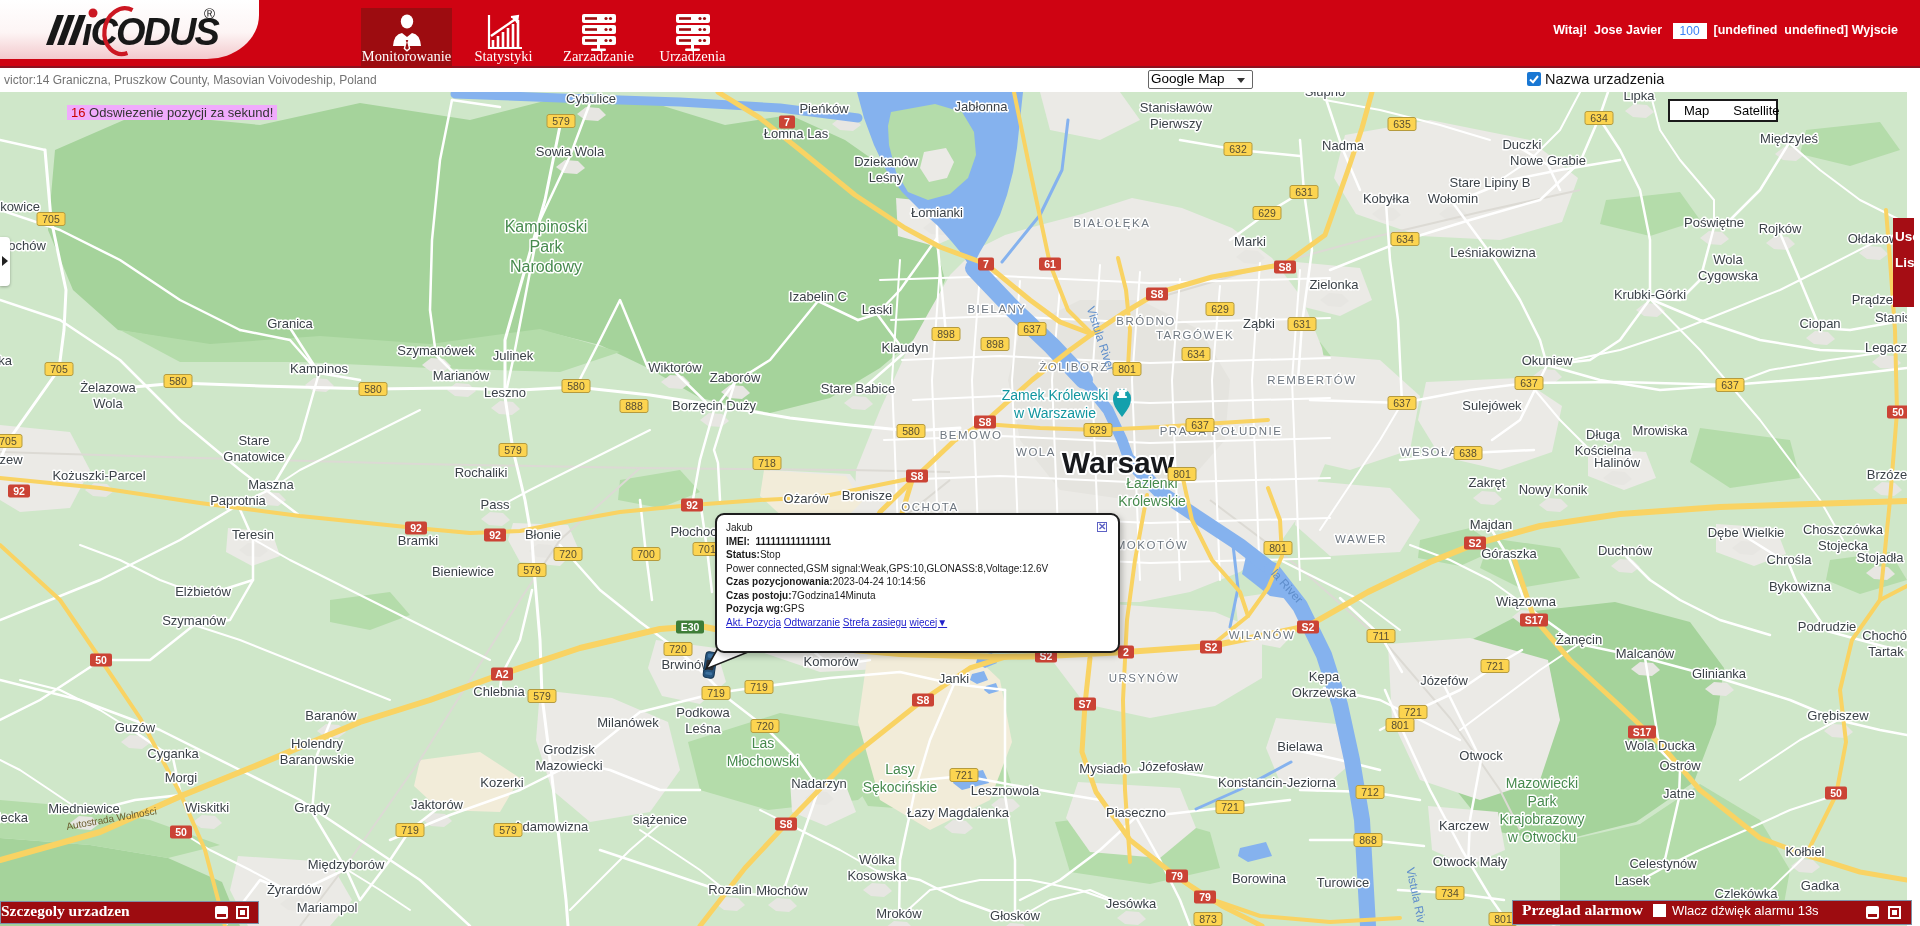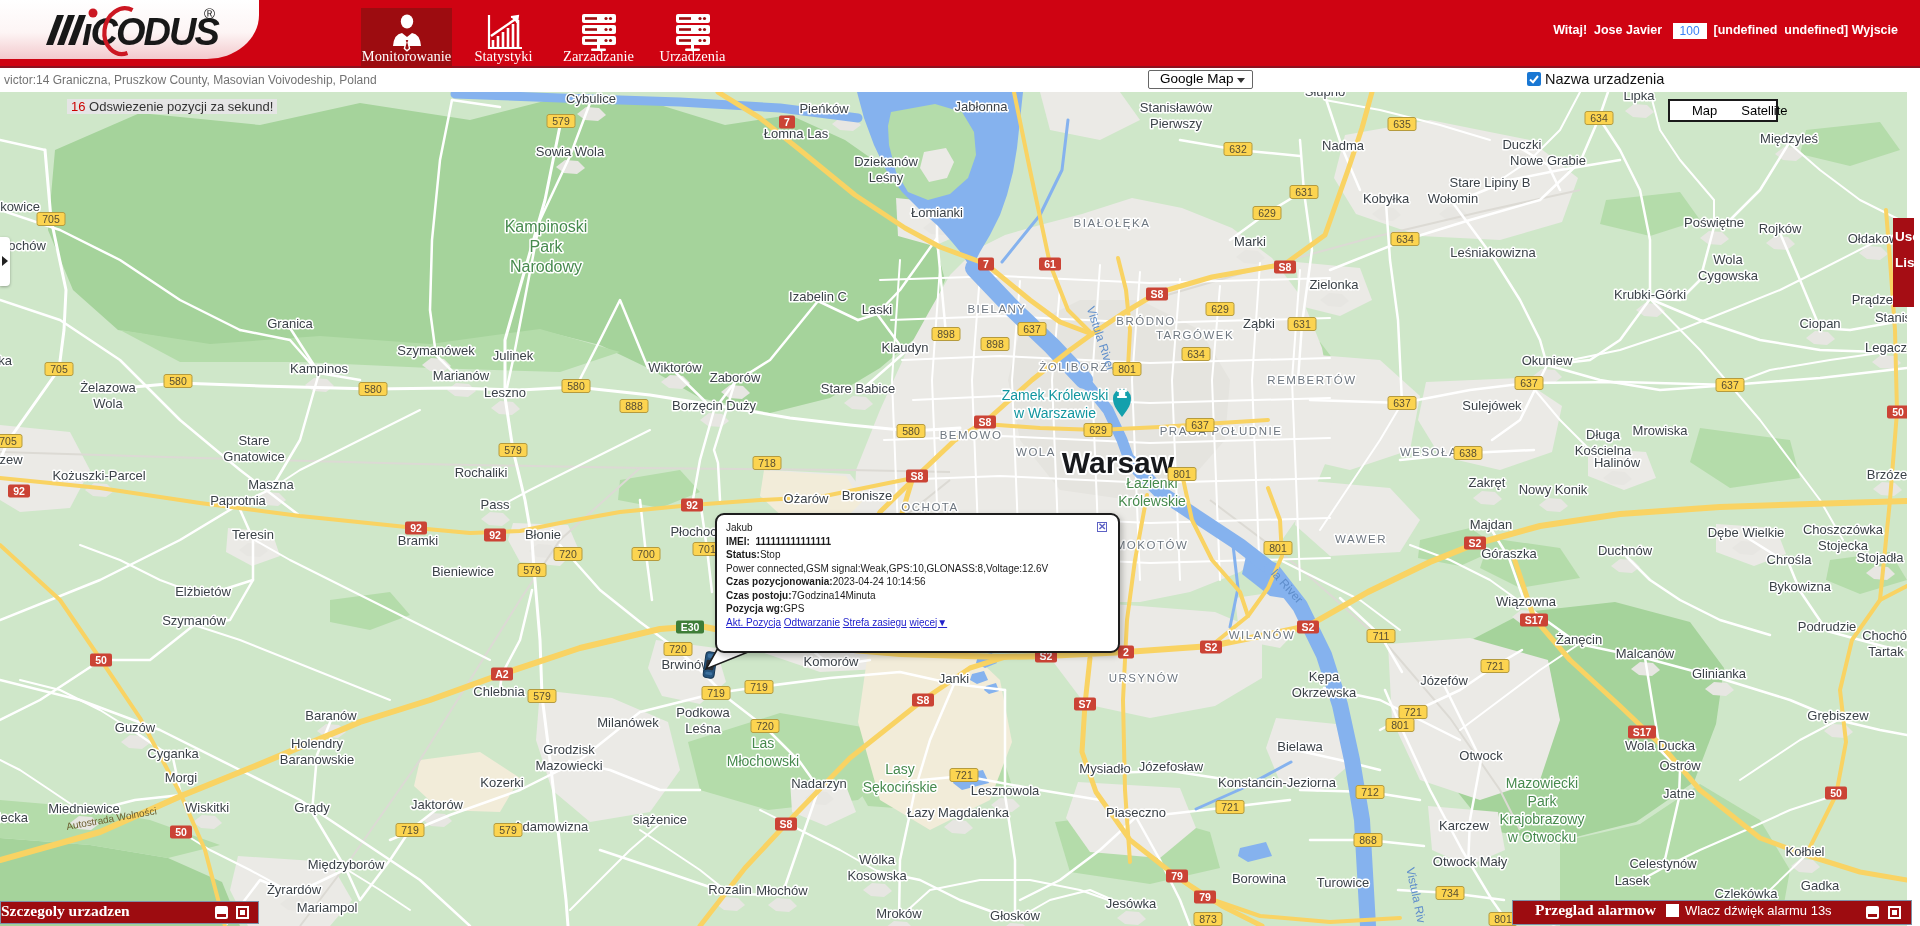--- a/index.html
+++ b/index.html
@@ -5,26 +5,26 @@
 #hdr{position:absolute;left:0;top:0;width:1920px;height:68px;background:#cf0312;border-bottom:2px solid #8e1220}
 #logo{position:absolute;left:0;top:0;width:259px;height:59px;background:linear-gradient(180deg,#ffffff 0%,#fdf5f5 55%,#f3c9cd 100%);border-bottom-right-radius:52px 44px}
 .nav{position:absolute;top:8px;height:60px;width:91px;text-align:center;color:#fff}
 .nav.act{background:#9d0c10}
 .nav .lbl{position:absolute;bottom:3px;width:100%;font-family:"Liberation Serif",serif;font-weight:normal;font-size:14.5px}
 .nav svg{margin-top:4px}
 #hright{position:absolute;right:22px;top:23px;color:#fff;font-size:12.5px;font-weight:bold;white-space:nowrap}
 #hright input{width:34px;height:16px;border:none;font-size:12px;color:#3b82f6;text-align:center;vertical-align:middle}
 #bar2{position:absolute;left:0;top:68px;width:1920px;height:24px;background:#fff}
 #addr{position:absolute;left:4px;top:5px;font-size:12px;color:#737373}
-#gsel{position:absolute;left:1148px;top:2px;width:105px;height:19px;border:1px solid #666;border-radius:2px;font-size:13.5px;color:#000;padding-left:11px;background:#fff}
+#gsel{position:absolute;left:1148px;top:2px;width:105px;height:19px;border:1px solid #666;border-radius:2px;font-size:13.5px;color:#000;padding-left:2px;background:#fff}
 #gsel:after{content:"";position:absolute;right:7px;top:7px;border:4px solid transparent;border-top:5px solid #333}
 #nzw{position:absolute;left:1527px;top:3px;font-size:14.5px;color:#111}
 #map{position:absolute;left:0;top:92px;width:1907px;height:834px;overflow:hidden}
 #rstrip{position:absolute;left:1907px;top:92px;width:13px;height:834px;background:#fff}
-#refresh{position:absolute;left:67px;top:99px;background:#e5e5e5;font-size:13px;color:#333;padding:0 4px;height:15px;line-height:15px}
+#refresh{position:absolute;left:67px;top:105px;background:#f0abfc;font-size:13px;color:#333;padding:0 4px;height:15px;line-height:15px}
 #refresh b{color:#c00;font-weight:normal}
 #mapsat{position:absolute;left:1668px;top:99px;width:110px;height:23px;background:#fff;border:2px solid #1a1a1a;font-size:13px;color:#000;text-align:center;line-height:19px}
 #larrow{position:absolute;left:0;top:237px;width:10px;height:49px;background:#fff;border-radius:0 4px 4px 0;box-shadow:0 1px 3px rgba(0,0,0,.3)}
 #larrow:after{content:"";position:absolute;left:2px;top:19px;border:5px solid transparent;border-left:6px solid #222}
 #ulist{position:absolute;left:1893px;top:218px;width:21px;height:89px;background:#a50d14;color:#fff;font-weight:bold;font-size:13.5px;overflow:hidden;line-height:26px;padding:6px 0 0 2px}
 #popup{position:absolute;left:715px;top:513px;width:405px;height:140px;background:#fff;border:2px solid #1d1d1d;border-radius:9px;box-shadow:2px 3px 6px rgba(0,0,0,.25)}
 #popup .in{position:absolute;left:9px;top:6px;font-size:10px;line-height:13.5px;color:#1b1b1b;white-space:nowrap}
 #popup a{color:#2222cc}
 #pclose{position:absolute;right:11px;top:7px;width:10px;height:10px;border:1.6px solid #5d62c4;color:#5d62c4;font-size:10px;line-height:8px;text-align:center;font-weight:bold}
 #tail{position:absolute;left:698px;top:645px}
@@ -684,21 +684,21 @@
 <g transform="translate(710,573) rotate(8)">
 <rect x="-5.5" y="-13" width="11" height="26" rx="3.5" fill="#27557e" stroke="#173753" stroke-width="1"></rect>
 <rect x="-4" y="-5" width="8" height="10" rx="1.5" fill="#2c3036"></rect>
 <rect x="-3.5" y="-11" width="7" height="4" rx="1.5" fill="#3e729f"></rect>
 <rect x="-3.5" y="7" width="7" height="3" rx="1.5" fill="#3e729f"></rect>
 </g>
 </svg>
   </div>
 <div id="rstrip"></div>
 <div id="refresh"><b>16</b> Odswiezenie pozycji za sekund!</div>
-<div id="mapsat"><span style="margin-left:22px;margin-right:24px">Map</span><span>Satellite</span></div>
+<div id="mapsat"><span style="margin-left:14px;margin-right:24px">Map</span><span>Satellite</span></div>
 <div id="larrow"></div>
 <div id="ulist">User<br>List</div>
 <svg id="tail" width="70" height="30" viewBox="0 0 70 30">
     <polygon points="20,3 60,3 8,24" fill="#fff" stroke="#1d1d1d" stroke-width="1.6"></polygon>
   </svg>
 <div id="popup">
     <div id="pclose">✕</div>
     <div class="in">Jakub<br>
 <b>IMEI:&nbsp;&nbsp;111111111111111</b><br>
 <b>Status:</b>Stop<br>
@@ -772,12 +772,12 @@
   </div>
 <div id="bar2">
     <div id="addr">victor:14 Graniczna, Pruszkow County, Masovian Voivodeship, Poland</div>
     <div id="gsel">Google Map</div>
     <div id="nzw"><svg width="14" height="14" viewBox="0 0 14 14" style="vertical-align:-2px">
         <rect width="14" height="14" rx="2" fill="#1977d3"></rect>
         <path d="M3 7.5 L6 10.2 L11 4" stroke="#fff" stroke-width="2" fill="none"></path>
       </svg> Nazwa urzadzenia</div>
   </div>
 <div class="bbar" id="bl"><span style="">Szczegoly urzadzen</span><div class="bic mic" style="right:30px"></div><div class="bic ric" style="right:9px"></div></div>
-<div class="bbar" id="br"><span style="margin-left:22px">Przeglad alarmow</span><span class="cb"></span><span class="nrm">Wlacz dźwięk alarmu 13s</span><div class="bic mic" style="right:32px;top:5px"></div><div class="bic ric" style="right:10px;top:5px"></div></div>
+<div class="bbar" id="br"><span style="margin-left:9px">Przeglad alarmow</span><span class="cb"></span><span class="nrm">Wlacz dźwięk alarmu 13s</span><div class="bic mic" style="right:32px;top:5px"></div><div class="bic ric" style="right:10px;top:5px"></div></div>
 </body></html>

